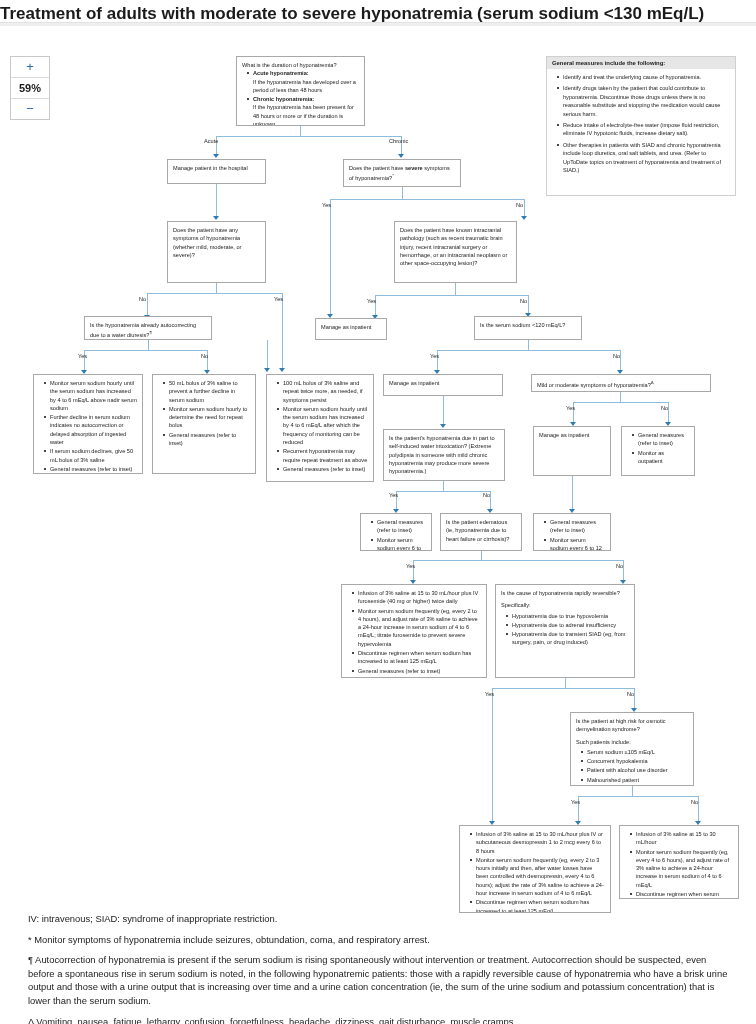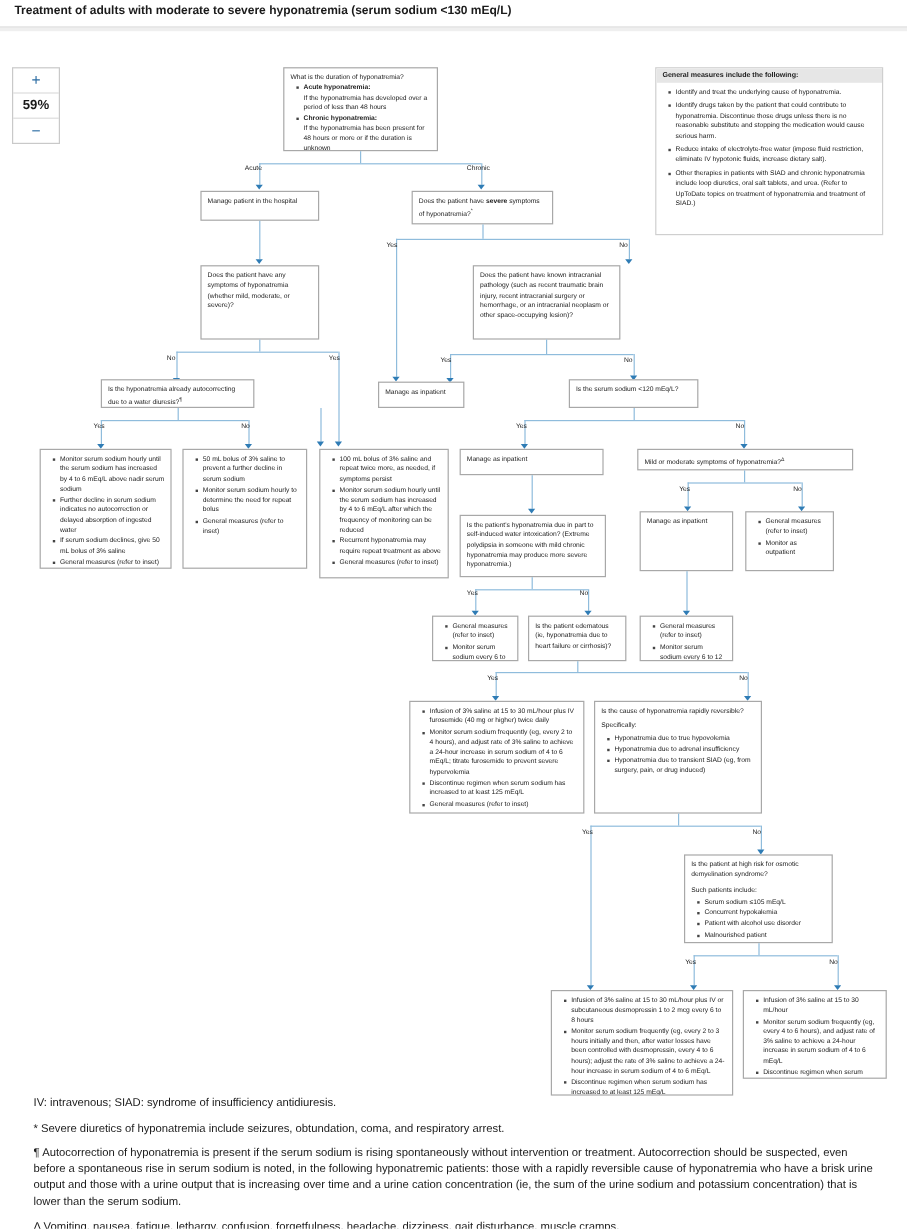--- a/index.html
+++ b/index.html
@@ -6,22 +6,22 @@
   body{
     width:756px;height:1024px;
     background:#ffffff;
     font-family:"Liberation Sans", sans-serif;
     color:#1b1b1b;
     overflow:hidden;
     position:relative;
   }
   .header{
     height:22px;
-    padding:4px 0 0 12px;
-    font-size:10px;
+    padding:4px 0 0 0;
+    font-size:17px;
     font-weight:bold;
     color:#1b1b1b;
     box-sizing:border-box;
   }
   .header-rule{
     height:3px;background:#efefef;border-top:1px solid #e2e2e2;width:100%;
   }
   .canvas{
     position:relative;
     width:756px;height:890px;
@@ -392,17 +392,17 @@
       <li>Infusion of 3% saline at 15 to 30 mL/hour</li>
       <li>Monitor serum sodium frequently (eg, every 4 to 6 hours), and adjust rate of 3% saline to achieve a 24-hour increase in serum sodium of 4 to 6 mEq/L</li>
       <li>Discontinue regimen when serum sodium has increased to at least 125 mEq/L</li>
 
     </ul>
   </div>
 
 </div>
 
 <div class="foot">
-  <p>IV: intravenous; SIAD: syndrome of insufficiency antidiuresis.</p>
-  <p>* Severe diuretics of hyponatremia include seizures, obtundation, coma, and respiratory arrest.</p>
+  <p>IV: intravenous; SIAD: syndrome of inappropriate restriction.</p>
+  <p>* Monitor symptoms of hyponatremia include seizures, obtundation, coma, and respiratory arrest.</p>
   <p>¶ Autocorrection of hyponatremia is present if the serum sodium is rising spontaneously without intervention or treatment. Autocorrection should be suspected, even before a spontaneous rise in serum sodium is noted, in the following hyponatremic patients: those with a rapidly reversible cause of hyponatremia who have a brisk urine output and those with a urine output that is increasing over time and a urine cation concentration (ie, the sum of the urine sodium and potassium concentration) that is lower than the serum sodium.</p>
   <p>Δ Vomiting, nausea, fatigue, lethargy, confusion, forgetfulness, headache, dizziness, gait disturbance, muscle cramps.</p>
 </div>
 
 </body></html>

